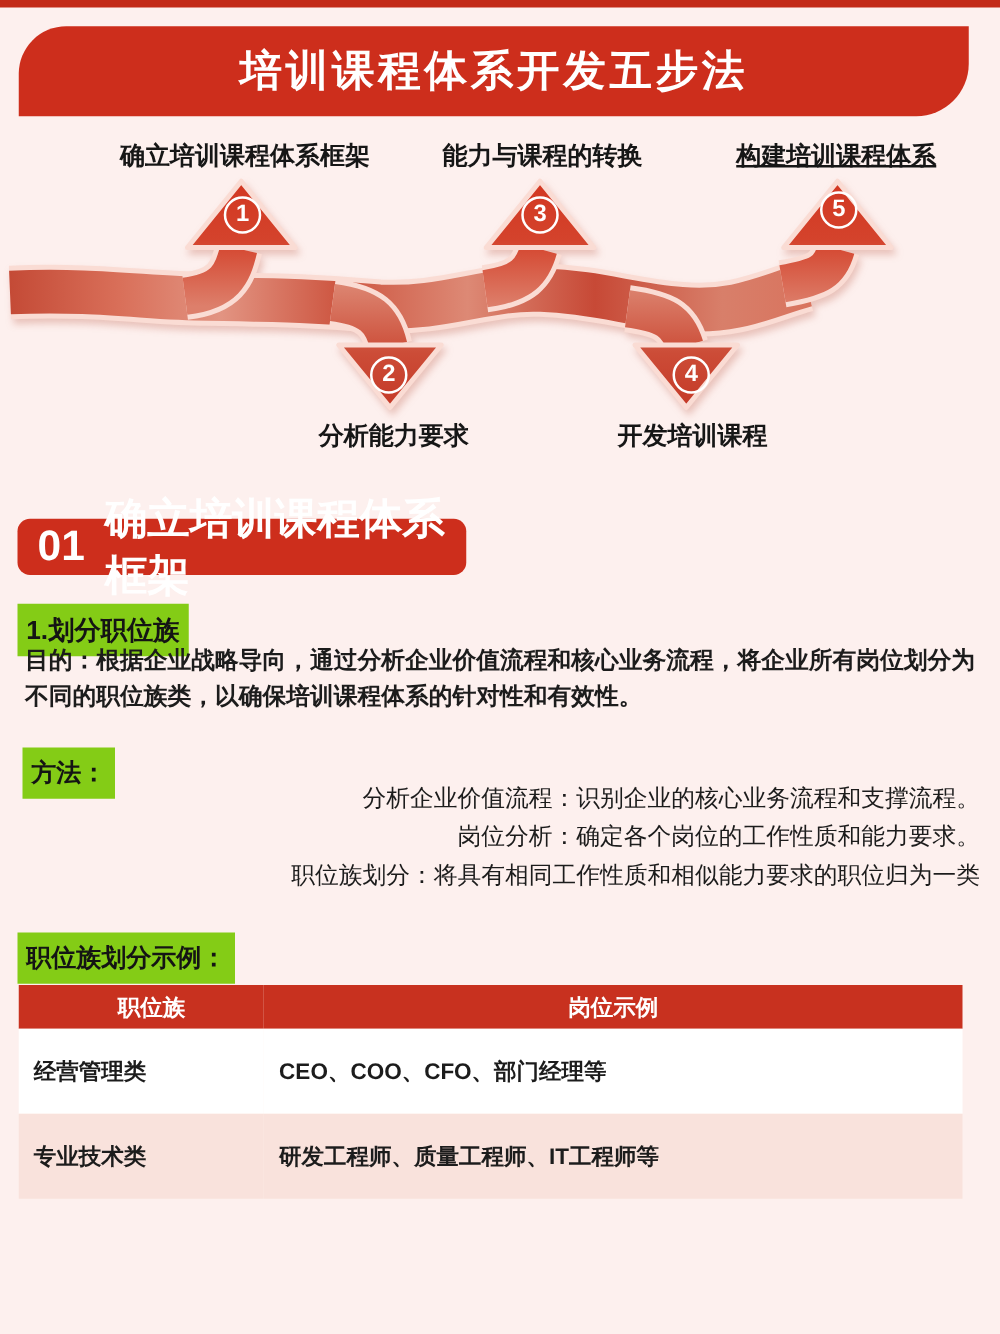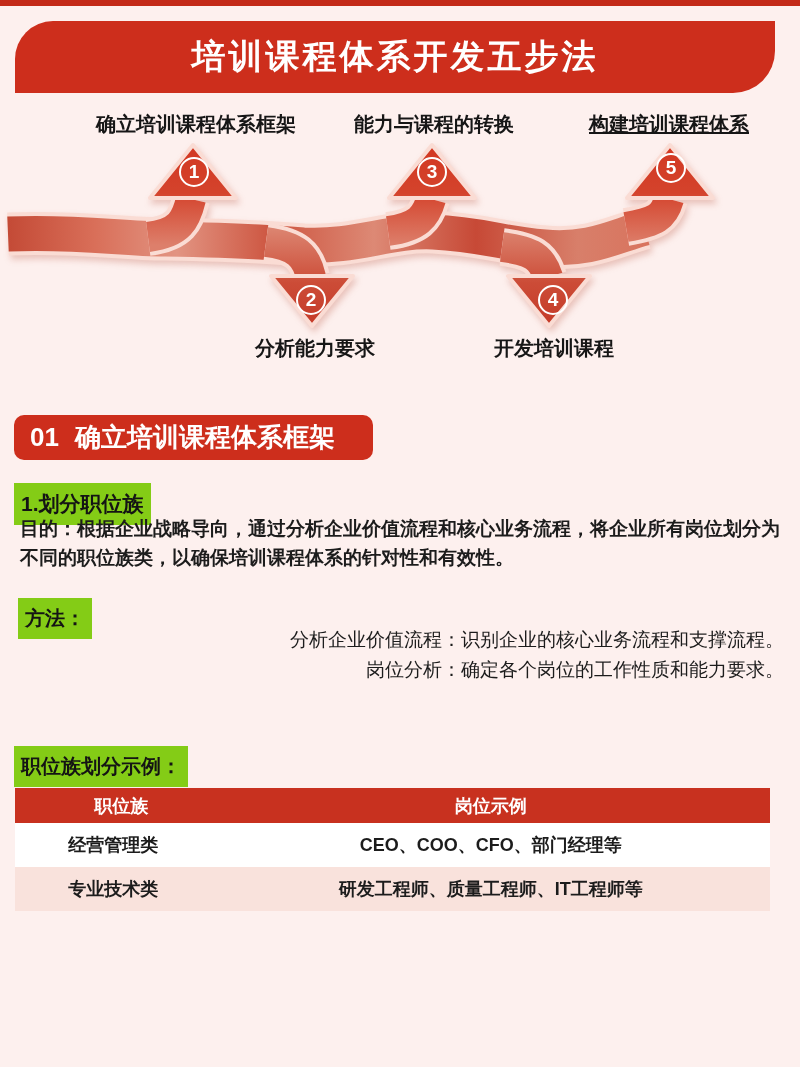--- a/index.html
+++ b/index.html
@@ -27,21 +27,21 @@
   }
   .num-circle{
     width:30px;height:30px;border:2px solid #fff;border-radius:50%;
     display:flex;align-items:center;justify-content:center;
     color:#fff;font-size:19px;font-weight:700;box-sizing:border-box;
   }
   
   .section-box{
     left:14px;top:415px;width:359px;height:45px;background:#cd2e1c;border-radius:10px;
     display:flex;align-items:center;box-sizing:border-box;padding:0 16px;
-    color:#fff;font-weight:700;font-size:26px;
+    color:#fff;font-weight:700;font-size:34px;
   }
   .section-box .sec-num{margin-right:16px;}
   .hl{
     display:inline-block;background:#84cc16;padding:7px 7px;
     font-weight:700;color:#141414;
   }
   .step-heading{left:14px;top:483px;font-size:21px;}
   .purpose{
     left:20px;top:514px;width:764px;font-size:19px;font-weight:600;
     line-height:29px;
@@ -51,21 +51,21 @@
   .methods .m-line{margin:0 0 9px 0;line-height:21px;padding:0;}
   .methods .m-line:nth-child(2){margin-bottom:10px;}
   .example-label{left:14px;top:746px;font-size:20px;}
   
   .jobs-table{left:15px;top:788px;width:755px;border-collapse:collapse;}
   .jobs-table th{
     background:#c8311f;color:#fff;font-size:18px;font-weight:700;
     height:35px;padding:0;text-align:center;
   }
   .jobs-table td{
-    font-size:18px;font-weight:700;height:44px;text-align:center;padding:0;color:#1c1c1c;
+    font-size:18px;font-weight:700;height:44px;text-align:left;padding:12px;color:#1c1c1c;
   }
   .jobs-table .col-family{width:26%;padding-left:16px;}
   .jobs-table .col-examples{width:74%;}
   .jobs-table tr.row-even td{background:#ffffff;}
   .jobs-table tr.row-odd td{background:#f9e2dc;}
 </style>
 </head>
 <body>
 
 <div class="abs top-strip"></div>
@@ -149,20 +149,21 @@
 
 <div class="abs purpose">目的：根据企业战略导向，通过分析企业价值流程和核心业务流程，将企业所有岗位划分为不同的职位族类，以确保培训课程体系的针对性和有效性。</div>
 
 <div class="abs method-label">
   <span class="hl">方法：</span>
 </div>
 
 <div class="abs methods">
   <p class="m-line">分析企业价值流程：识别企业的核心业务流程和支撑流程。</p>
   <p class="m-line">岗位分析：确定各个岗位的工作性质和能力要求。</p>
+  <p class="m-line">职位族划分：将具有相同工作性质和相似能力要求的职位归为一类</p>
 </div>
 
 <div class="abs example-label">
   <span class="hl">职位族划分示例：</span>
 </div>
 
 <table class="abs jobs-table">
   <thead>
     <tr>
       <th class="col-family">职位族</th>

